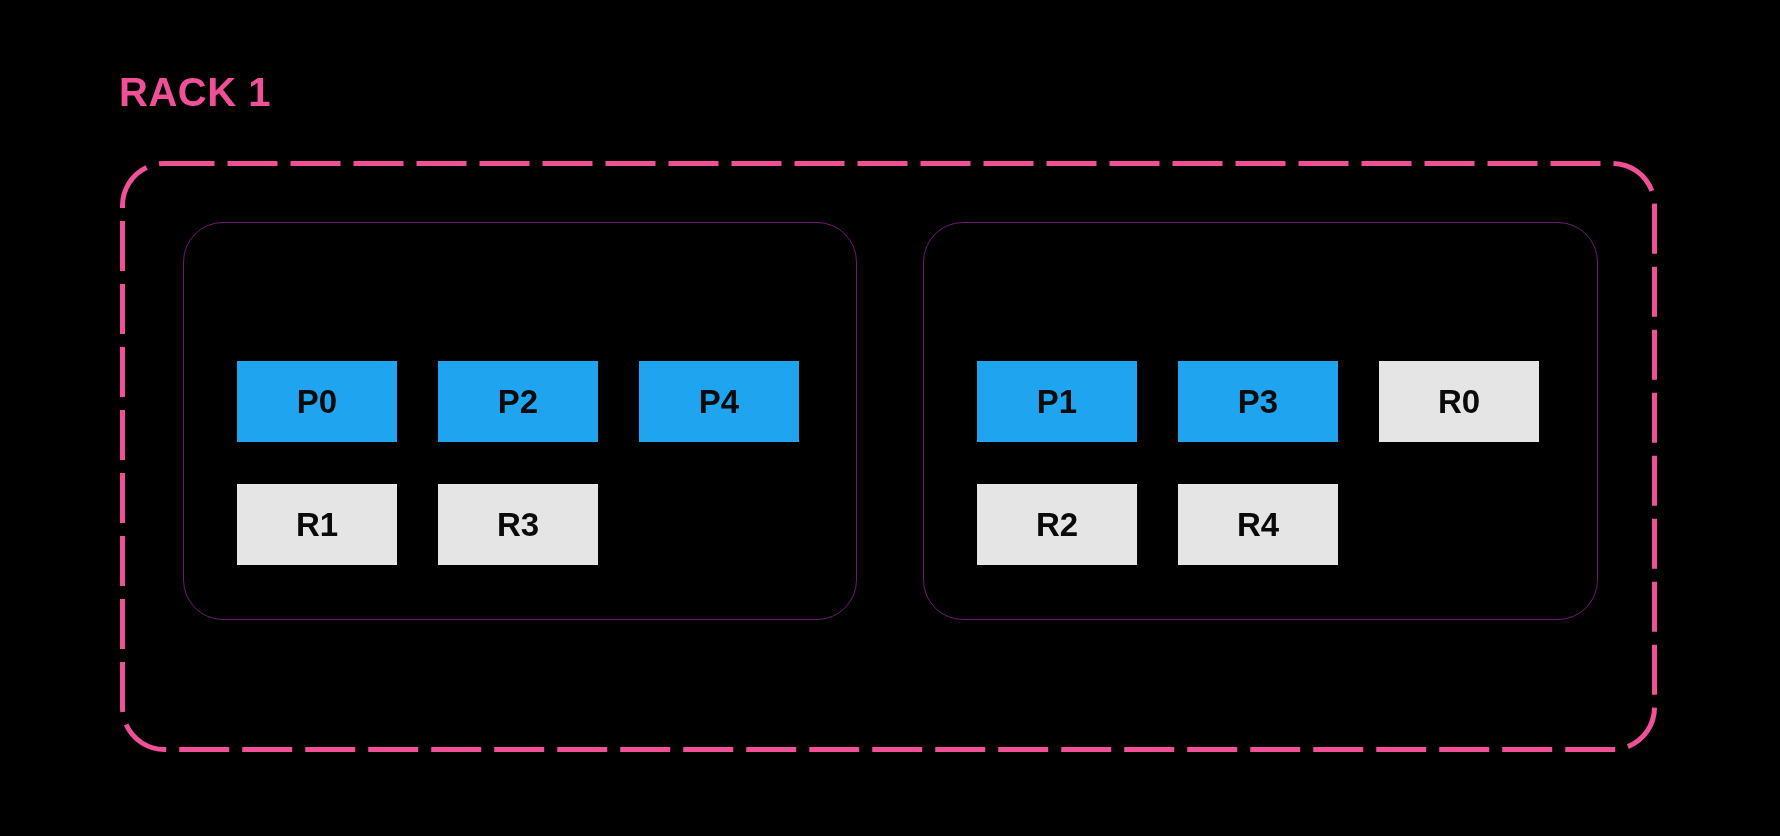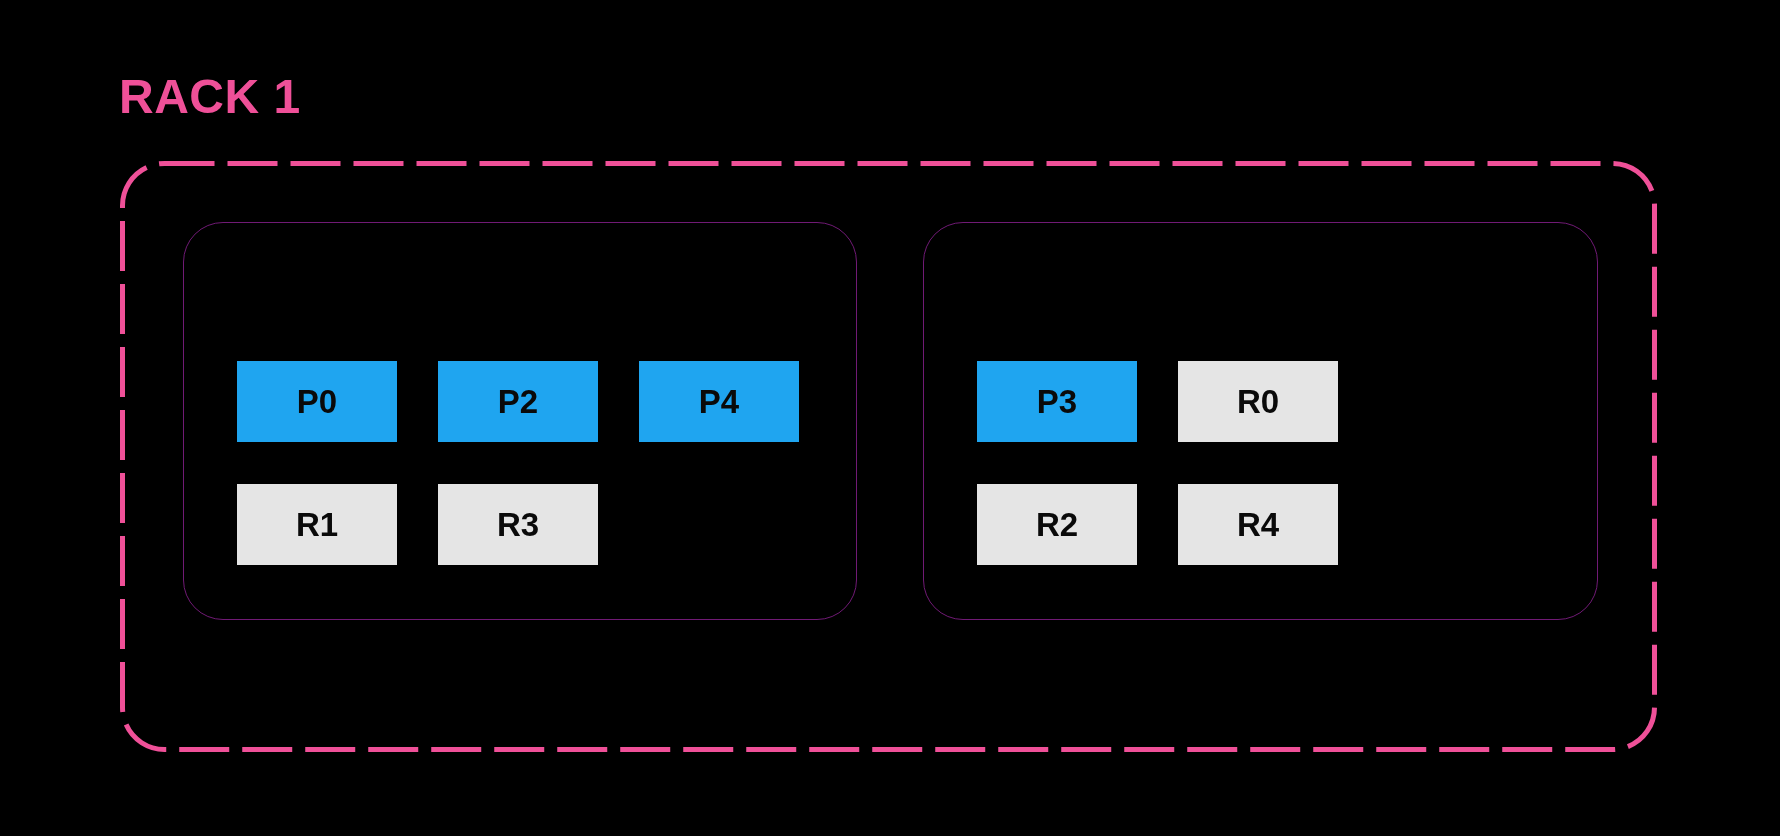--- a/index.html
+++ b/index.html
@@ -12,21 +12,21 @@
     width: 1780px;
     height: 836px;
     background: #000000;
     overflow: hidden;
     font-family: "Liberation Sans", sans-serif;
   }
   .rack-title {
     position: absolute;
     left: 119px;
     top: 68px;
-    font-size: 48px;
+    font-size: 40px;
     font-weight: bold;
     letter-spacing: 0.5px;
     color: #EF5098;
     line-height: 1.2;
   }
   .rack-border-svg {
     position: absolute;
     left: 0;
     top: 0;
     width: 1780px;
@@ -103,20 +103,23 @@
           <span class="block-label">R3</span>
         </div>
       </div>
     </div>
   </div>
 
   <div class="node node--right">
     <div class="node-content">
       <div class="block-row">
         <div class="block block--blue">
+          <span class="block-label">P1</span>
+        </div>
+        <div class="block block--blue">
           <span class="block-label">P3</span>
         </div>
         <div class="block block--green">
           <span class="block-label">R0</span>
         </div>
       </div>
       <div class="block-row">
         <div class="block block--green">
           <span class="block-label">R2</span>
         </div>

